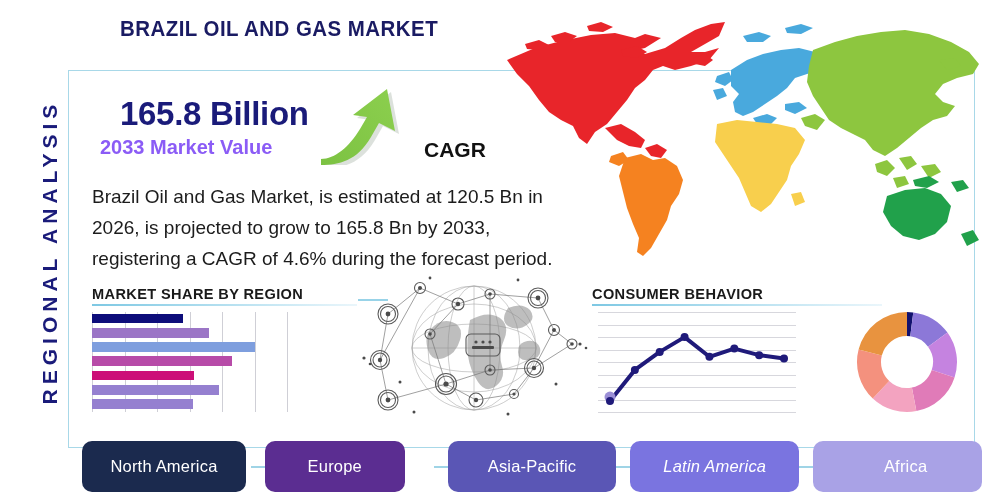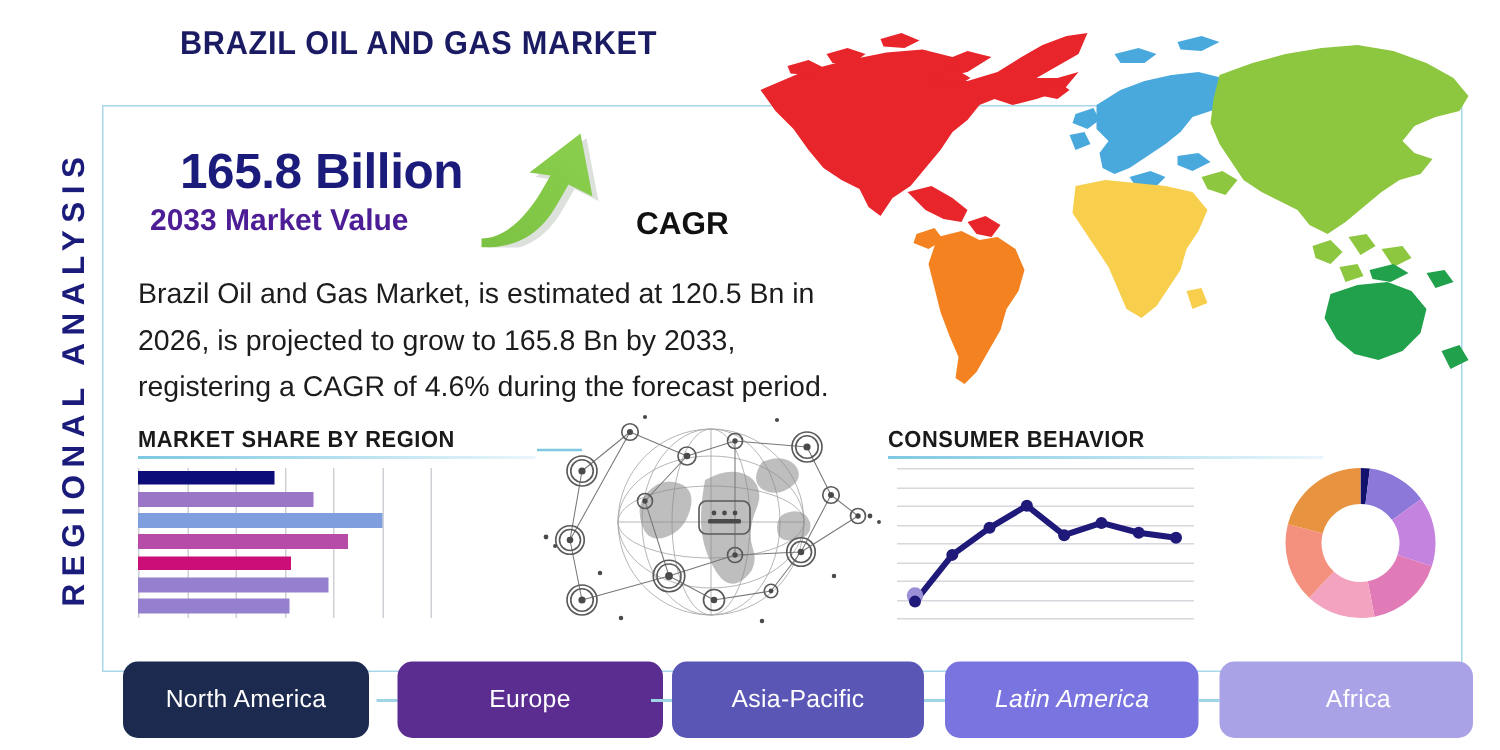--- a/index.html
+++ b/index.html
@@ -41,21 +41,21 @@
   }
 
   
   .kpi-value{
     position:absolute;left:120px;top:95px;
     font-size:33px;font-weight:700;color:#1a1b7a;
     letter-spacing:-.3px;
   }
   .kpi-label{
     position:absolute;left:100px;top:136px;
-    font-size:20px;font-weight:700;color:#4c1d95;
+    font-size:20px;font-weight:700;color:#8b5cf6;
   }
   .cagr-value{
     position:absolute;left:415px;top:100px;
     font-size:31px;font-weight:700;color:#1a1b7a;
   }
   .cagr-label{
     position:absolute;left:424px;top:138px;
     font-size:21px;font-weight:700;color:#111;
   }
   .arrow{position:absolute;left:315px;top:85px;width:90px;height:80px;}
@@ -337,21 +337,21 @@
         <path d="M 47.552825814757675 15.450849718747376 A 50 50 0 0 1 9.369065729286225 49.114362536434435 L 4.871914179228837 25.539468518945906 A 26 26 0 0 0 24.72746942367399 8.034441853748636 Z" fill="#e07bb8"></path>
         <path d="M 9.369065729286225 49.114362536434435 A 50 50 0 0 1 -34.22735529643444 36.44843137107057 L -17.798224754145906 18.953184312956697 A 26 26 0 0 0 4.871914179228837 25.539468518945906 Z" fill="#f3a3c0"></path>
         <path d="M -34.22735529643444 36.44843137107057 A 50 50 0 0 1 -48.42915805643155 -12.434494358242771 L -25.183162189344404 -6.465937066286242 A 26 26 0 0 0 -17.798224754145906 18.953184312956697 Z" fill="#f4917e"></path>
         <path d="M -48.42915805643155 -12.434494358242771 A 50 50 0 0 1 -9.184850993605149e-15 -50 L -4.776122516674677e-15 -26 A 26 26 0 0 0 -25.183162189344404 -6.465937066286242 Z" fill="#e8933f"></path>
       </g>
   </svg>
 
   <div class="regions">
       <div class="regionbtn" style="left: 0px; width: 164px; background: rgb(27, 42, 78);">North America</div>
       <div class="connector" style="left: 168.8px;"></div>
-      <div class="regionbtn" style="left: 182.8px; width: 177px; background: rgb(91, 45, 145);">Europe</div>
+      <div class="regionbtn" style="left: 182.8px; width: 140px; background: rgb(91, 45, 145);">Europe</div>
       <div class="connector" style="left: 351.6px;"></div>
       <div class="regionbtn" style="left: 365.6px; width: 168.8px; background: rgb(90, 86, 181);">Asia-Pacific</div>
       <div class="connector" style="left: 534.4px;"></div>
       <div class="regionbtn" style="left: 548.4px; width: 168.8px; background: rgb(122, 116, 224); font-style: italic;">Latin America</div>
       <div class="connector" style="left: 717.2px;"></div>
       <div class="regionbtn" style="left: 731.2px; width: 168.8px; background: rgb(169, 162, 230); padding-left: 16px;">Africa</div>
     </div>
 
 </div>
 

